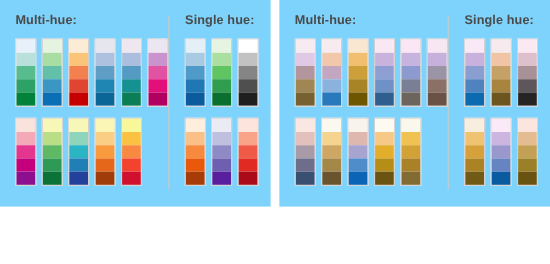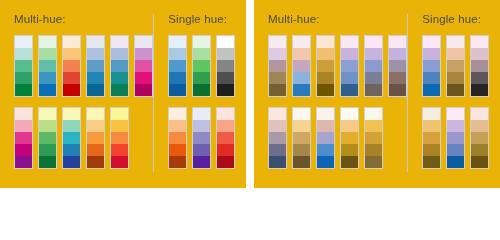--- a/index.html
+++ b/index.html
@@ -10,22 +10,23 @@
     font-family: "Liberation Sans", sans-serif;
   }
   #root {
     width: 500px; height: 188px;
     display: flex;
     background: #ffffff;
   }
   .panel {
     width: 246px;
     height: 188px;
-    background: #eab308;
+    background: #7dd3fc;
     position: relative;
+    font-weight: bold;
   }
   .panel.right { margin-left: 8px; }
   .panel-inner {
     position: absolute;
     left: 0; top: 0; right: 0; bottom: 0;
     display: flex;
     padding: 13px 10px 12px 14px;
   }
   .section {
     display: flex;

